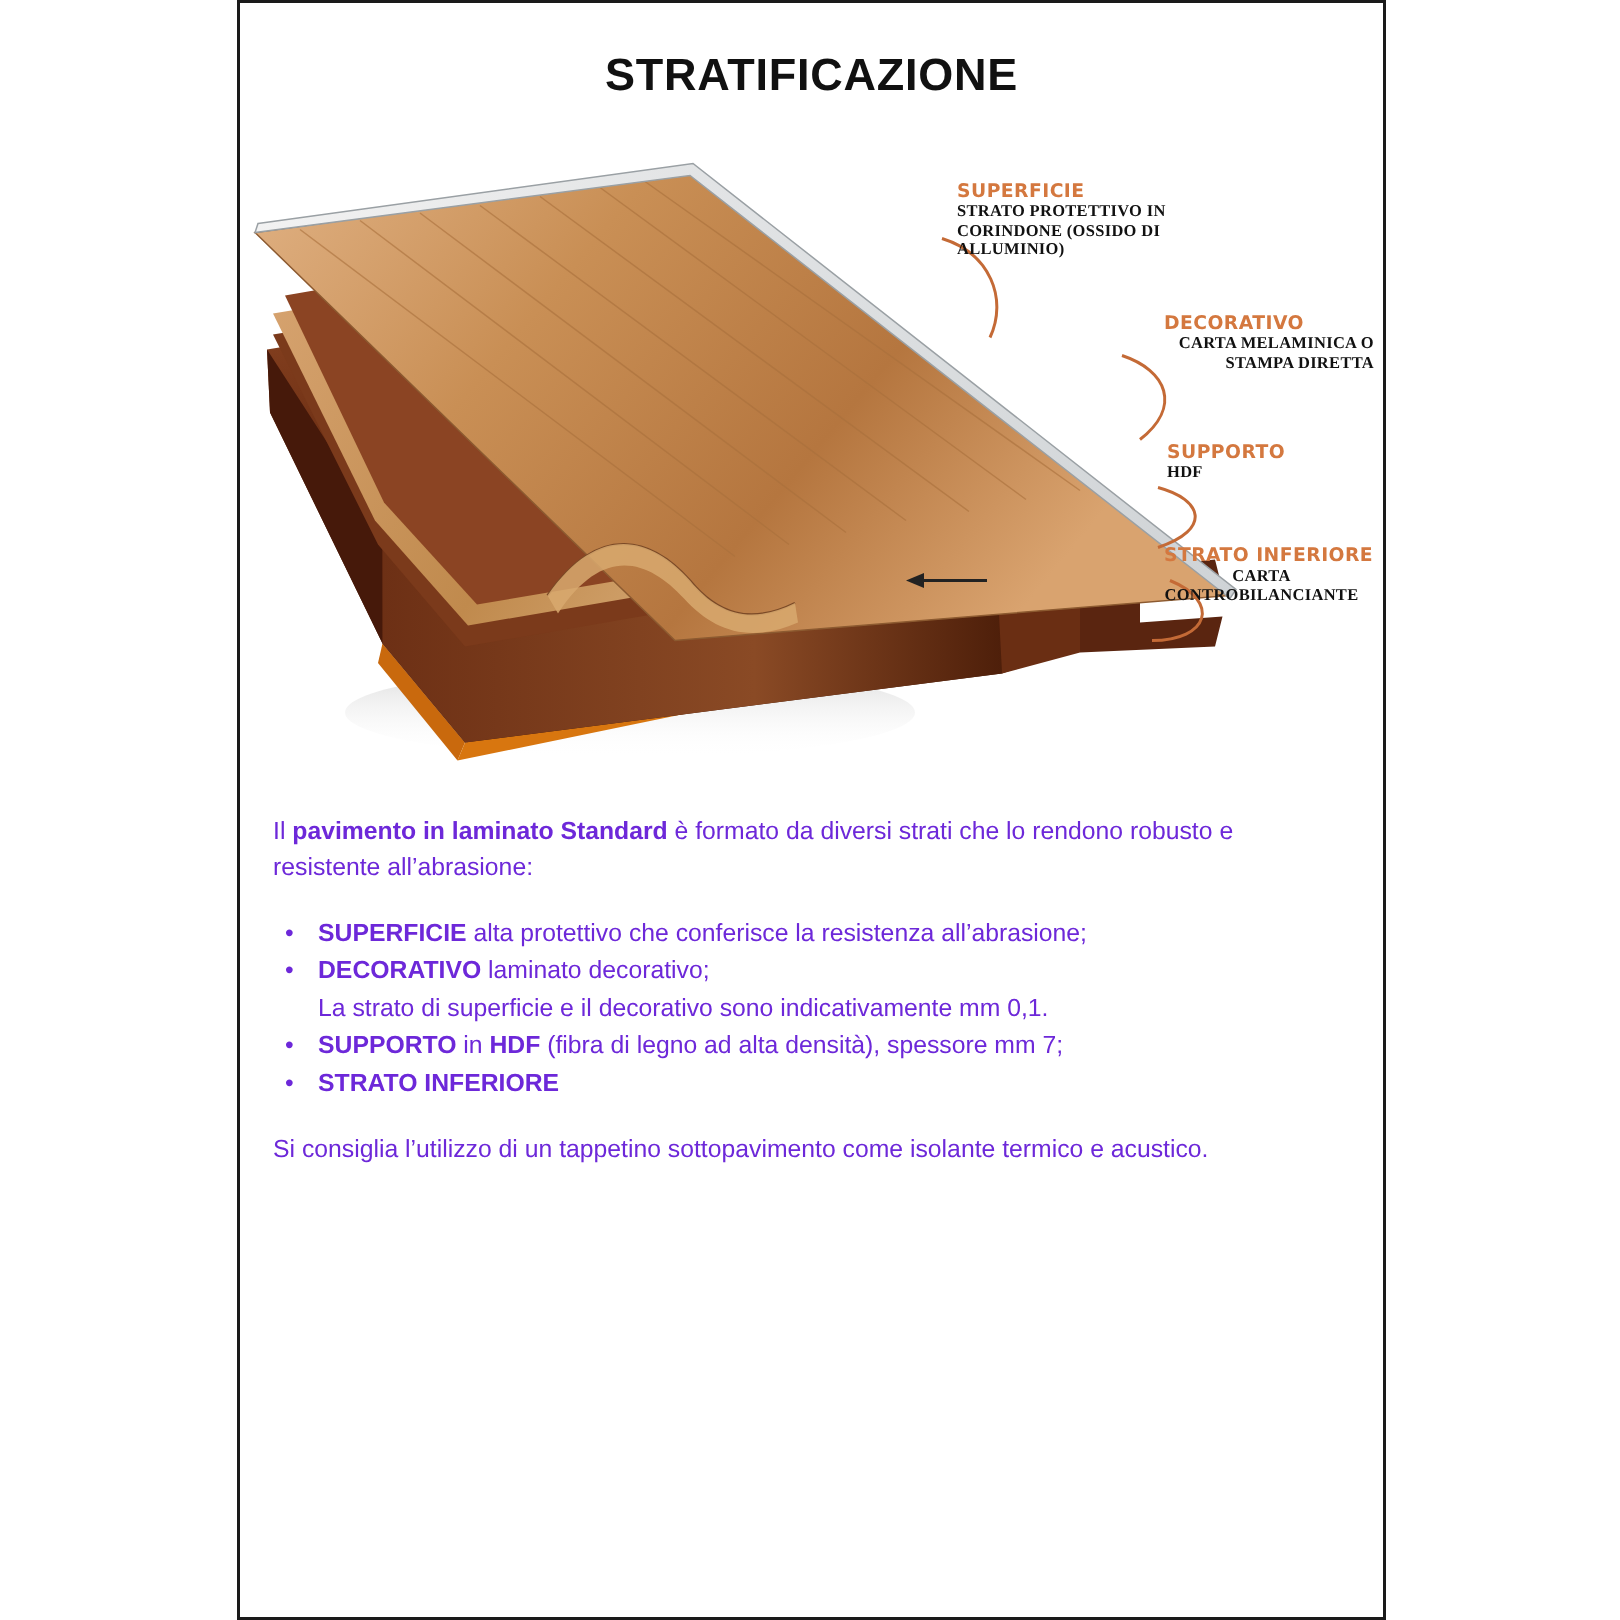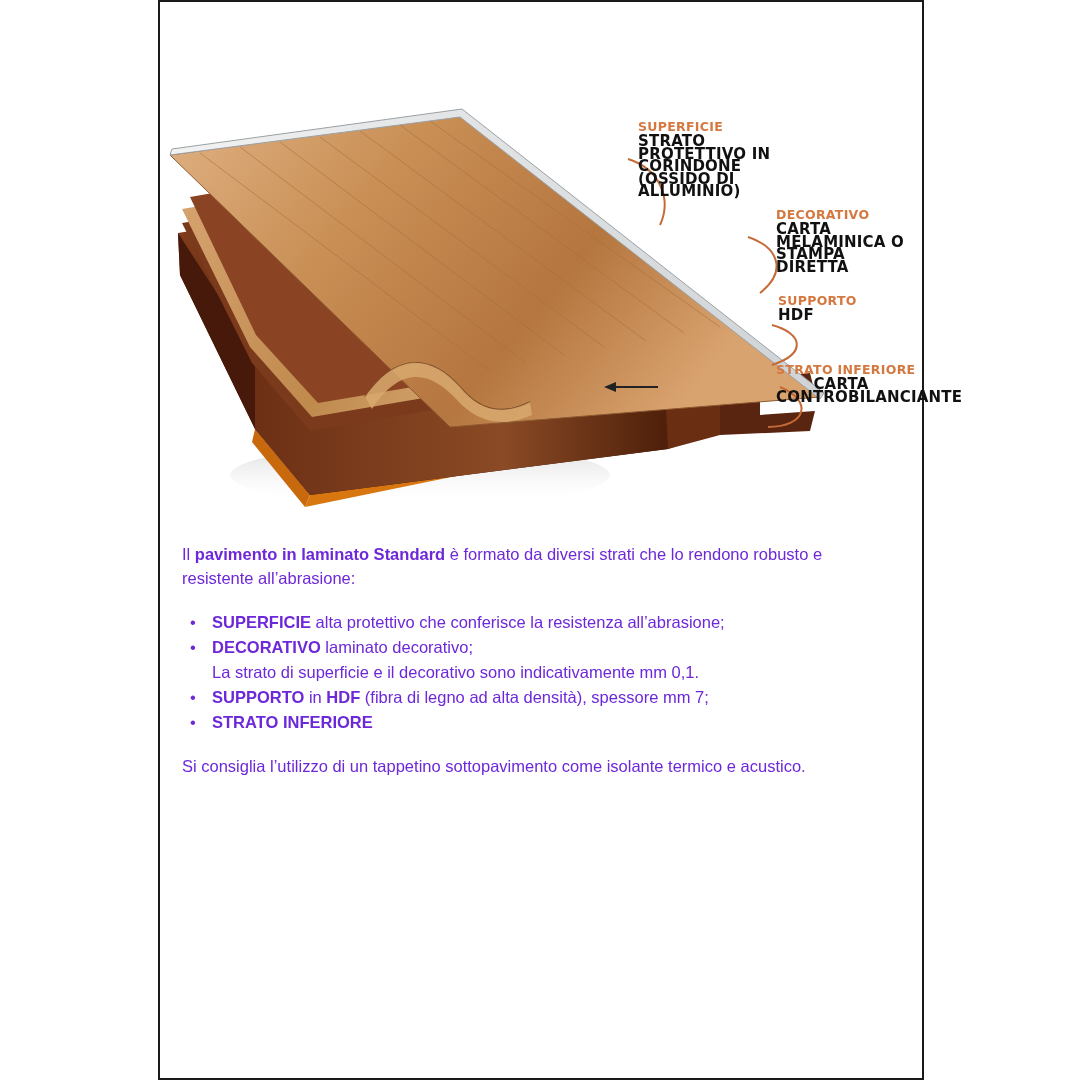--- a/index.html
+++ b/index.html
@@ -54,26 +54,27 @@
   }
   .callout .c-title {
     font-size: 12.5px;
     font-weight: bold;
     color: #d4783f;
     letter-spacing: 0.3px;
     line-height: 15px;
     white-space: nowrap;
   }
   .callout .c-sub {
-    font-size: 15px;
+    font-size: 11px;
     font-weight: bold;
     color: #111111;
     letter-spacing: 0.2px;
     line-height: 12.5px;
     margin-top: 1px;
+    font-family: Liberation Serif, serif;
   }
 
   
   .body {
     position: absolute;
     left: 22px;
     top: 540px;
     width: 716px;
     font-family: "Liberation Sans", sans-serif;
     font-size: 16.5px;
@@ -101,20 +102,21 @@
   ul.layers li b { font-weight: bold; }
 
   .para { margin: 0 0 22px 0; }
   .para:last-child { margin-bottom: 17px; }
 </style>
 </head>
 <body>
 
 <div class="page">
 
+  <div class="title">STRATIFICAZIONE</div>
 
   <div class="diagram">
     <svg width="762" height="430" viewBox="0 0 762 430">
       <defs>
         <linearGradient id="gWoodTop" x1="0" y1="0" x2="1" y2="0.4">
           <stop offset="0" stop-color="#e0b183"></stop>
           <stop offset="0.35" stop-color="#c98f55"></stop>
           <stop offset="0.7" stop-color="#b5763f"></stop>
           <stop offset="1" stop-color="#d9a36f"></stop>
         </linearGradient>
@@ -201,21 +203,21 @@
       </g>
     </svg>
 
     <div class="callout" style="left:478px; top:22px;">
       <div class="c-title">SUPERFICIE</div>
       <div class="c-sub" style="max-width:140px;">STRATO PROTETTIVO IN CORINDONE (OSSIDO DI ALLUMINIO)</div>
     </div>
 
     <div class="callout" style="left:616px; top:110px;">
       <div class="c-title">DECORATIVO</div>
-      <div class="c-sub" style="max-width:140px;">CARTA MELAMINICA O STAMPA DIRETTA</div>
+      <div class="c-sub" style="max-width:140px;text-align:right;">CARTA MELAMINICA O STAMPA DIRETTA</div>
     </div>
 
     <div class="callout" style="left:618px; top:196px;">
       <div class="c-title">SUPPORTO</div>
       <div class="c-sub">HDF</div>
     </div>
 
     <div class="callout" style="left:616px; top:265px;">
       <div class="c-title">STRATO INFERIORE</div>
       <div class="c-sub" style="max-width:130px;text-align:center;">CARTA CONTROBILANCIANTE</div>

